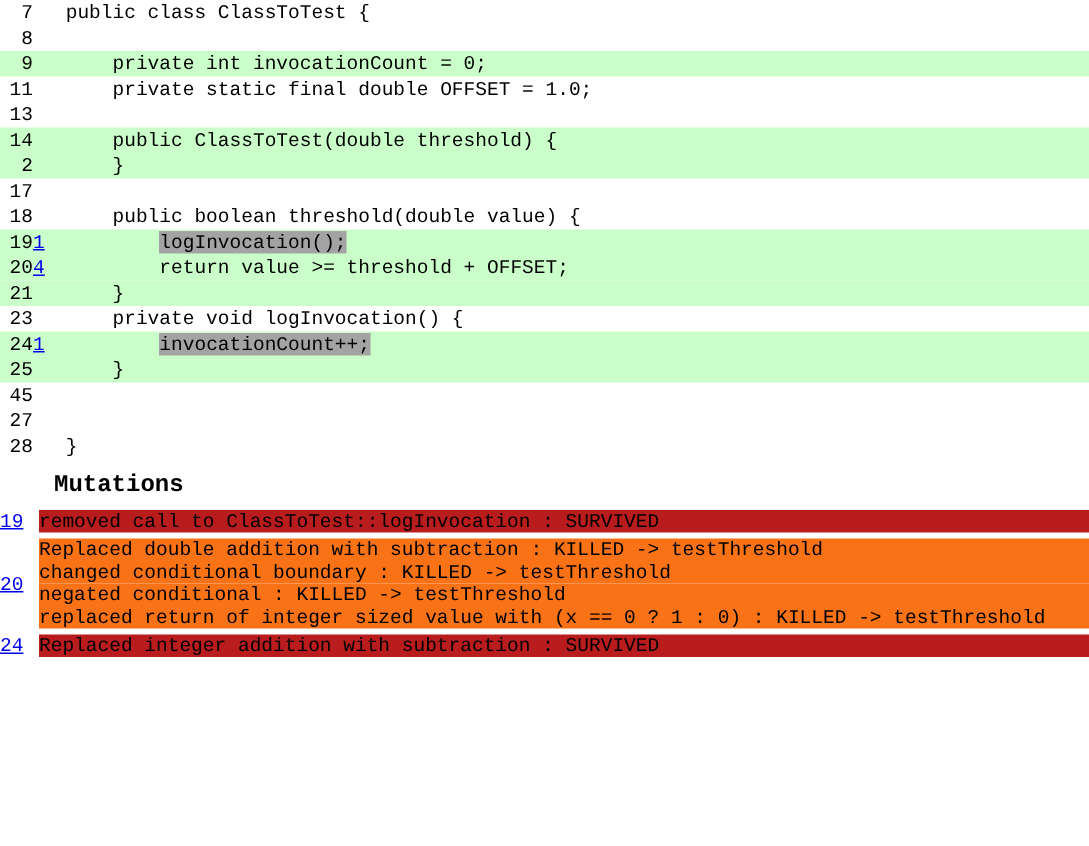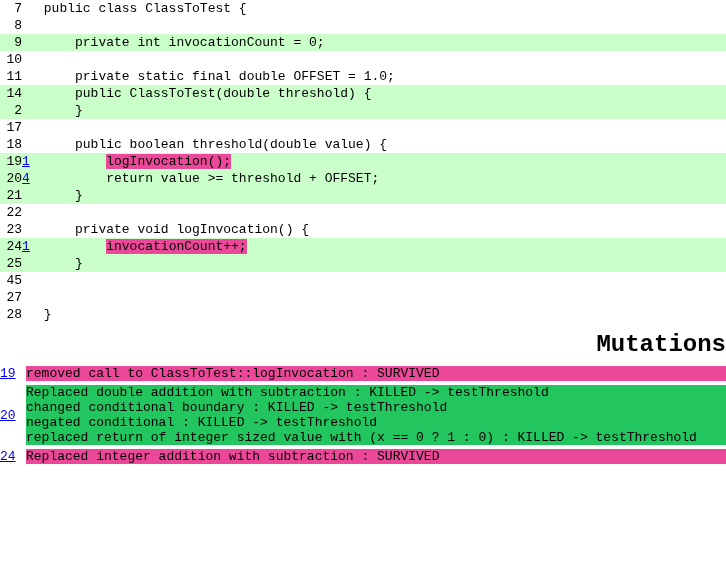--- a/index.html
+++ b/index.html
@@ -35,33 +35,32 @@
     padding-right: 4px;
   }
   .mutcount a {
     color: #0000EE;
     text-decoration: underline;
   }
   .covered {
     background: #caffca;
   }
   .survived-inline {
-    background: #ec4899;
+    background: #a3a3a3;
     display: inline;
     margin-top: 36px;
   }
   .killed-inline {
     display: inline;
   }
   .heading {
     font-family: "Courier New", Courier, monospace;
     font-weight: bold;
-    font-size: 24px;
+    font-size: 16px;
     padding: 8px 0 6px 36px;
-    text-align: right;
   }
   .mutations-table {
     border-collapse: collapse;
     width: 100%;
   }
   .mutations-table td {
     padding: 1px 0;
     vertical-align: top;
     font-family: "Courier New", Courier, monospace;
     font-size: 13px;
@@ -70,24 +69,24 @@
     width: 26px;
     text-align: left;
     padding-left: 4px;
     padding-right: 6px;
   }
   .mut-lineno a {
     color: #0000EE;
     text-decoration: underline;
   }
   .mut-survived {
-    background: #ec4899;
+    background: #b91c1c;
   }
   .mut-killed {
-    background: #22c55e;
+    background: #f97316;
     font-family: Liberation Mono, monospace;
   }
   .mut-body {
     padding-left: 2px;
   }
   .mut-row-sep td {
     padding-top: 2px;
     padding-bottom: 2px;
   }
 </style>
@@ -107,28 +106,28 @@
           <td class="lineno">8</td>
           <td class="mutcount"></td>
           <td></td>
         </tr>
         <tr>
           <td class="lineno covered">9</td>
           <td class="mutcount covered"></td>
           <td class="covered">     private int invocationCount = 0;</td>
         </tr>
         <tr>
-          <td class="lineno">10</td>
-          <td class="mutcount"></td>
-          <td></td>
-        </tr>
-        <tr>
           <td class="lineno">11</td>
           <td class="mutcount"></td>
           <td>     private static final double OFFSET = 1.0;</td>
+        </tr>
+        <tr>
+          <td class="lineno">13</td>
+          <td class="mutcount"></td>
+          <td></td>
         </tr>
         <tr>
           <td class="lineno covered">14</td>
           <td class="mutcount covered"></td>
           <td class="covered">     public ClassToTest(double threshold) {</td>
         </tr>
         <tr>
           <td class="lineno covered">2</td>
           <td class="mutcount covered"></td>
           <td class="covered">     }</td>
@@ -150,25 +149,20 @@
         </tr>
         <tr>
           <td class="lineno covered">20</td>
           <td class="mutcount covered"><a href="#">4</a></td>
           <td class="covered"><span>         </span><span class="killed-inline">return value &gt;= threshold + OFFSET;</span></td>
         </tr>
         <tr>
           <td class="lineno covered">21</td>
           <td class="mutcount covered"></td>
           <td class="covered">     }</td>
-        </tr>
-        <tr>
-          <td class="lineno">22</td>
-          <td class="mutcount"></td>
-          <td></td>
         </tr>
         <tr>
           <td class="lineno">23</td>
           <td class="mutcount"></td>
           <td>     private void logInvocation() {</td>
         </tr>
         <tr>
           <td class="lineno covered">24</td>
           <td class="mutcount covered"><a href="#">1</a></td>
           <td class="covered"><span>         </span><span class="survived-inline">invocationCount++;</span></td>

